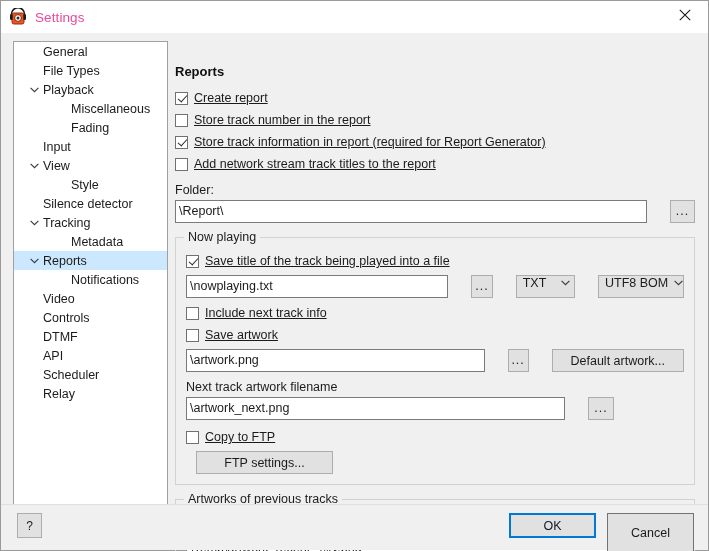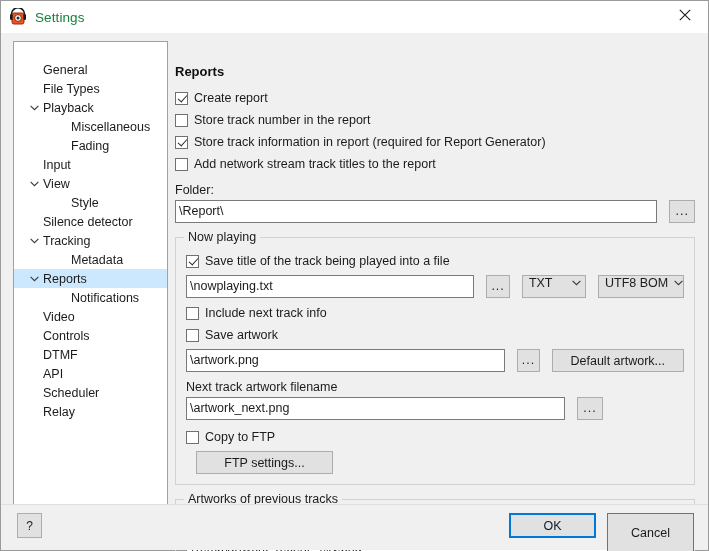--- a/index.html
+++ b/index.html
@@ -27,21 +27,21 @@
     display: flex; align-items: center;
     position: relative;
   }
   .app-icon {
     width: 18px; height: 18px;
     margin-left: 8px; margin-right: 8px;
     position: relative; flex: 0 0 auto;
   }
   .title-text {
     font-size: 13.5px;
-    color: #15803d;
+    color: #ec4899;
     letter-spacing: .1px;
   }
   .close-btn {
     position: absolute; right: 0; top: 0;
     width: 46px; height: 31px;
     display: flex; align-items: center; justify-content: center;
     cursor: default;
   }
   .close-x { display: block; }
 
@@ -52,21 +52,21 @@
   }
 
   
   .tree {
     position: absolute;
     left: 12px; top: 8px;
     width: 155px; height: 474px;
     background: #ffffff;
     border: 1px solid #a0a0a0;
     overflow: hidden;
-    padding-top: 18px;
+    padding-top: 0;
   }
   .tree-item {
     height: 19px;
     display: flex; align-items: center;
     font-size: 12.5px;
     color: #1b1b1b;
     cursor: default;
     white-space: nowrap;
   }
   .tree-item.selected { background: #cce8ff; }
@@ -87,20 +87,21 @@
   .panel-title {
     font-size: 13px;
     font-weight: bold;
     color: #101010;
     margin: 23px 0 8px 0;
   }
   .cbrow {
     display: flex; align-items: center;
     height: 22px;
     cursor: default;
+    text-decoration: underline;
   }
   .cbox {
     width: 13px; height: 13px;
     border: 1px solid #707070;
     background: #ffffff;
     flex: 0 0 13px;
     margin-right: 6px;
     position: relative;
   }
   .cbox.checked::after {
@@ -111,21 +112,21 @@
     border: solid #2b2b2b;
     border-width: 0 1.6px 1.6px 0;
     transform: rotate(42deg);
   }
   .cblabel { font-size: 12.5px; color: #1b1b1b; white-space: nowrap; }
 
   .field-label {
     font-size: 12.5px; color: #1b1b1b;
     margin-top: 8px; margin-bottom: 3px;
   }
-  .inputrow { display: flex; align-items: center; gap: 12px; }
+  .inputrow { display: flex; align-items: center; gap: 23px; }
   .textinput {
     height: 23px;
     border: 1px solid #7a7a7a;
     background: #ffffff;
     font-family: "Liberation Sans", sans-serif;
     font-size: 12.5px;
     color: #1b1b1b;
     padding: 0 3px;
     line-height: 21px;
     outline: none;

